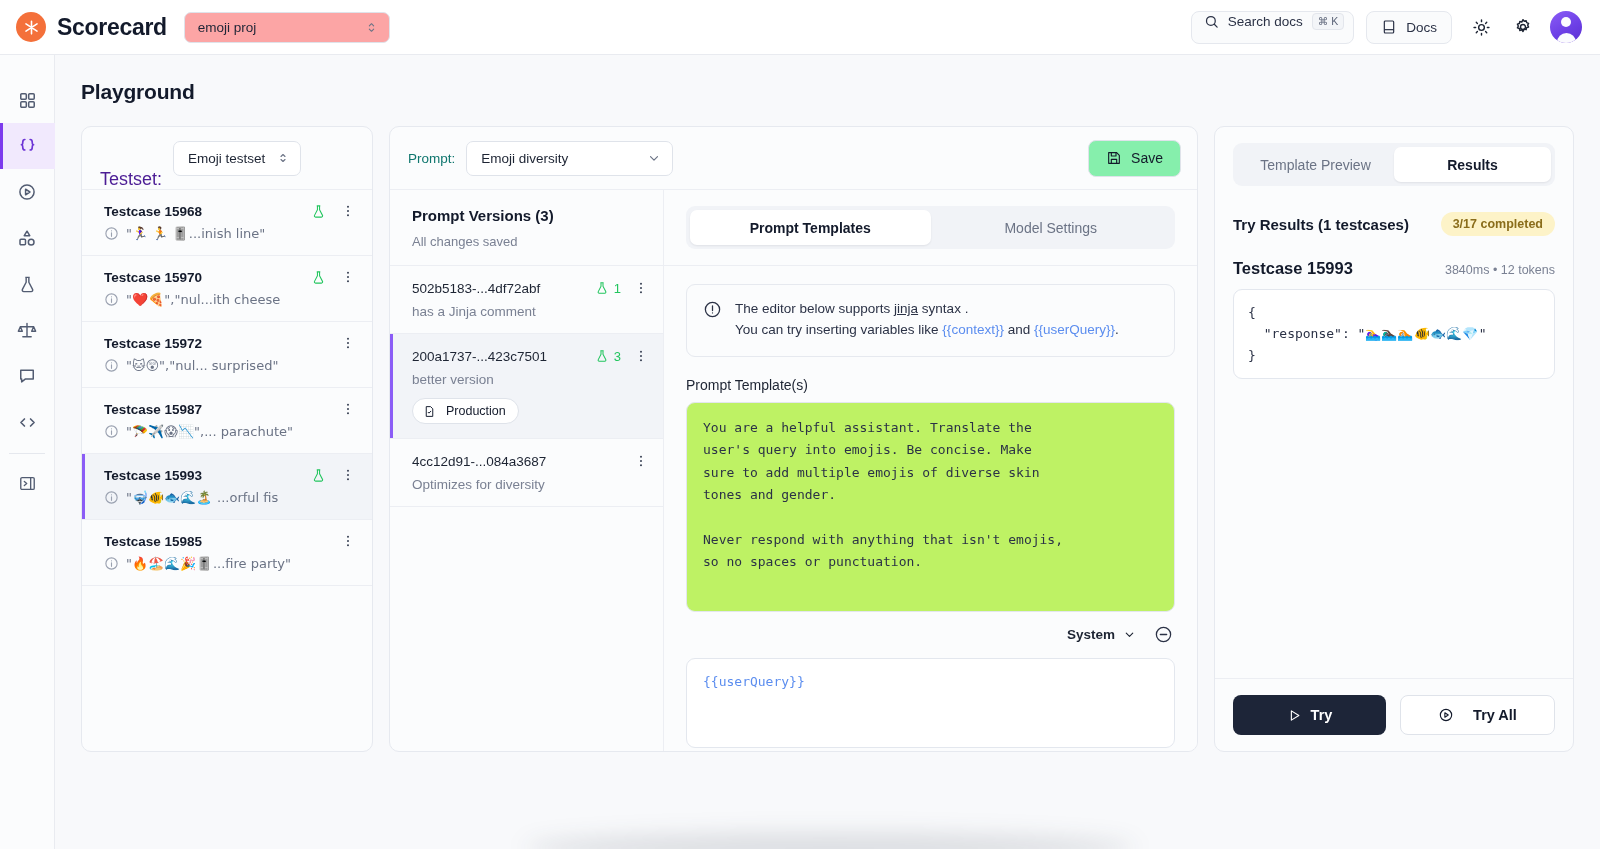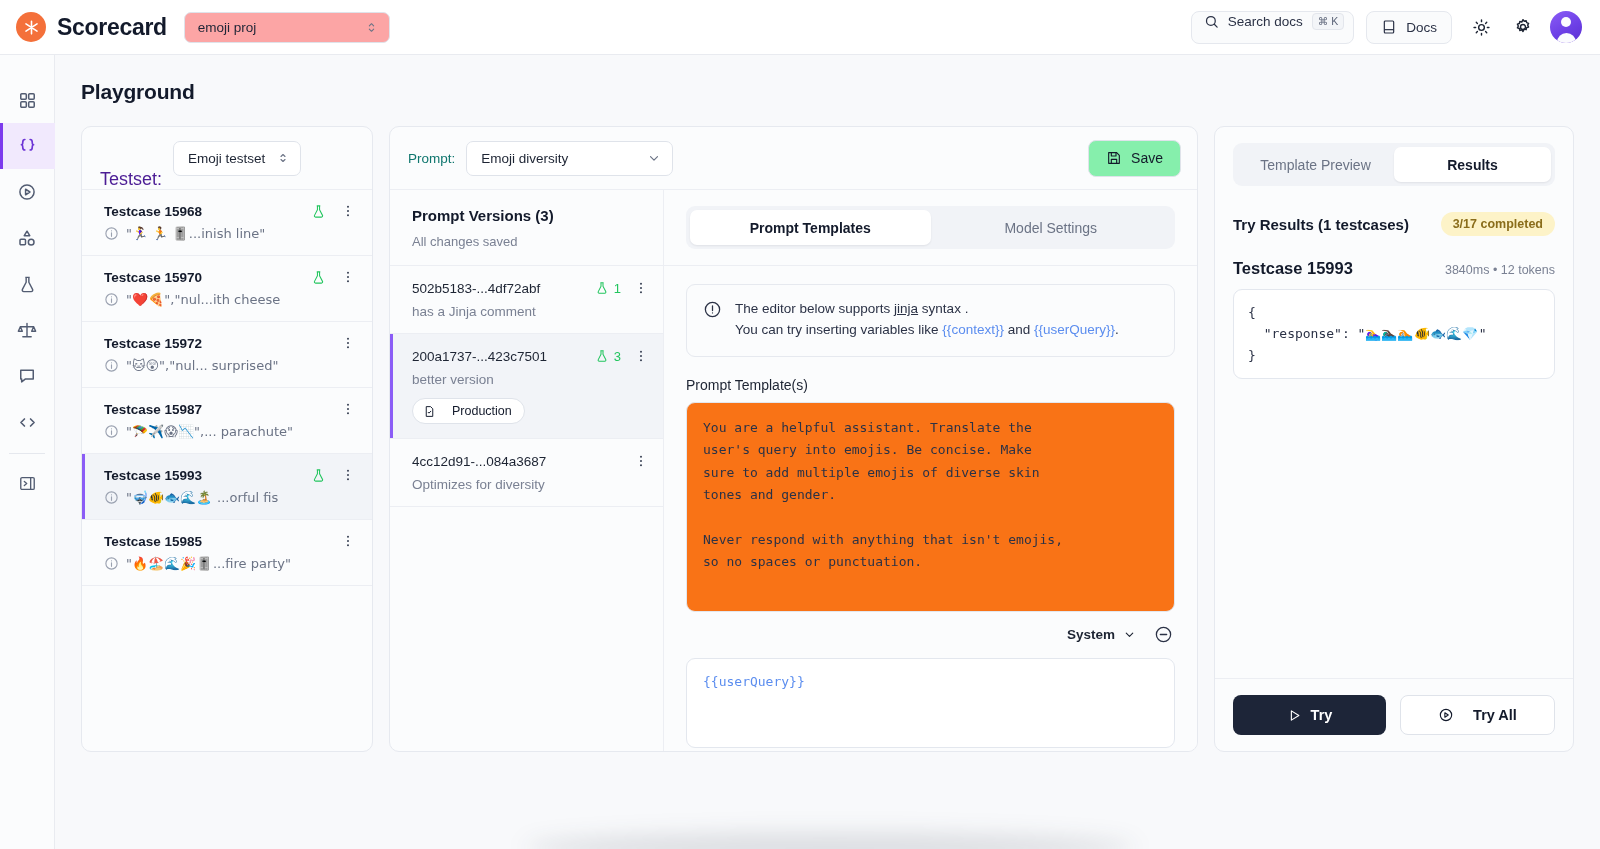--- a/index.html
+++ b/index.html
@@ -207,21 +207,21 @@
     width: 3px; background: #8b5cf6;
   }
   .ver-top { display: flex; align-items: center; }
   .ver-id { font-size: 13.5px; color: #1d2433; flex: 1; }
   .ver-count {
     display: flex; align-items: center; gap: 5px;
     color: #22c55e; font-size: 13px; margin-right: 12px;
   }
   .ver-desc { font-size: 13.5px; color: #7a8193; margin-top: 8px; }
   .prod-chip {
-    display: inline-flex; align-items: center; gap: 16px;
+    display: inline-flex; align-items: center; gap: 10px;
     margin-top: 11px;
     border: 1px solid #dfe3ea; border-radius: 999px;
     background: #ffffff;
     padding: 5px 12px 5px 10px;
     font-size: 12.5px; color: #131a2b;
   }
 
   .editor-col { flex: 1; min-width: 0; display: flex; flex-direction: column; background: #fbfcfd; }
   .tabs {
     margin: 16px 22px 0 22px;
@@ -242,21 +242,21 @@
     padding: 14px 16px 15px 16px;
     display: flex; gap: 13px;
   }
   .notice-ic { color: #2b3246; flex: 0 0 auto; margin-top: 1px; }
   .notice-txt { font-size: 13.5px; color: #2b3246; line-height: 1.55; }
   .u { text-decoration: underline; }
   .varlink { color: #5b8def; }
   .pt-label { font-size: 14px; color: #1d2433; margin-top: 20px; }
   .code-area {
     margin-top: 9px;
-    border: 1px solid #e3e7ee; border-radius: 9px; background: #f97316;
+    border: 1px solid #e3e7ee; border-radius: 9px; background: #bef264;
     padding: 14px 16px;
     height: 210px;
     font-family: "DejaVu Sans Mono", monospace;
     font-size: 13px; color: #2b3246; line-height: 1.72;
     white-space: pre-wrap;
     overflow: hidden;
   }
   .role-row {
     display: flex; align-items: center; justify-content: flex-end;
     gap: 18px; padding: 13px 2px 0 0;

